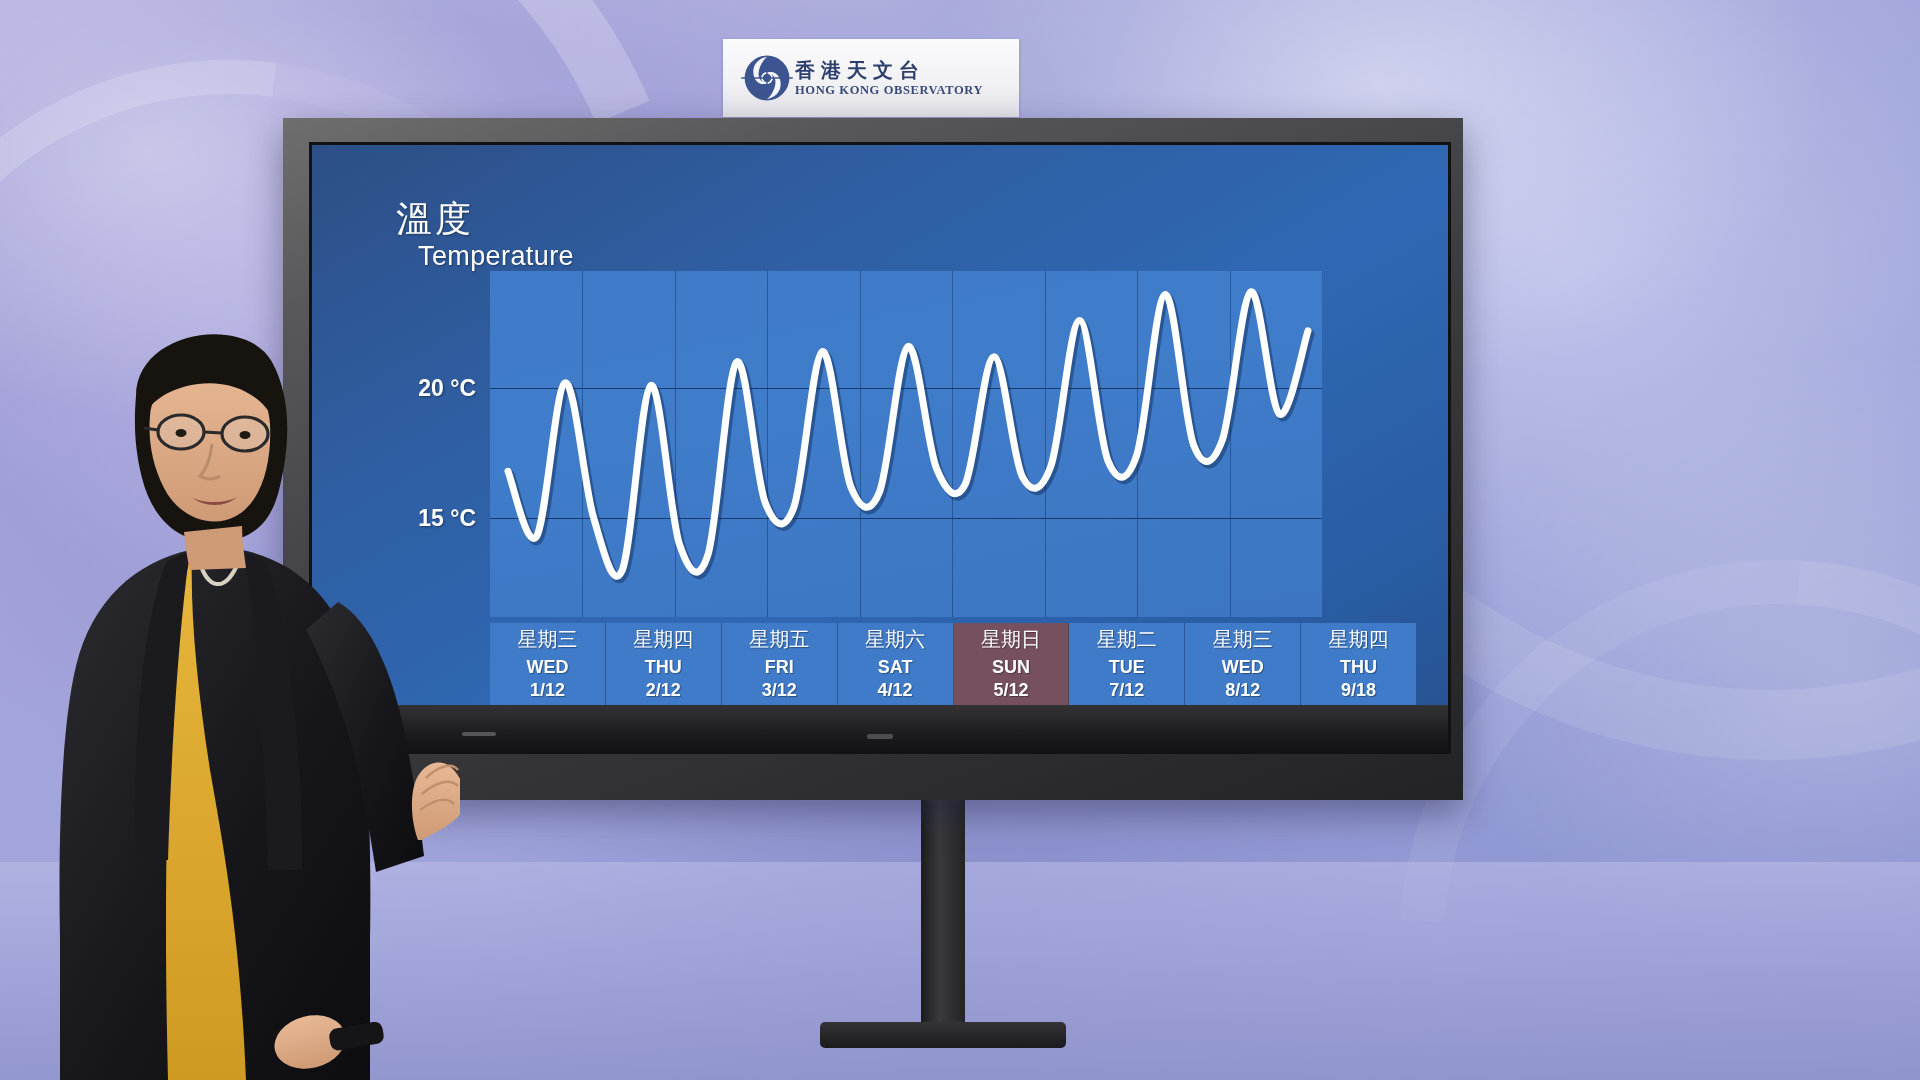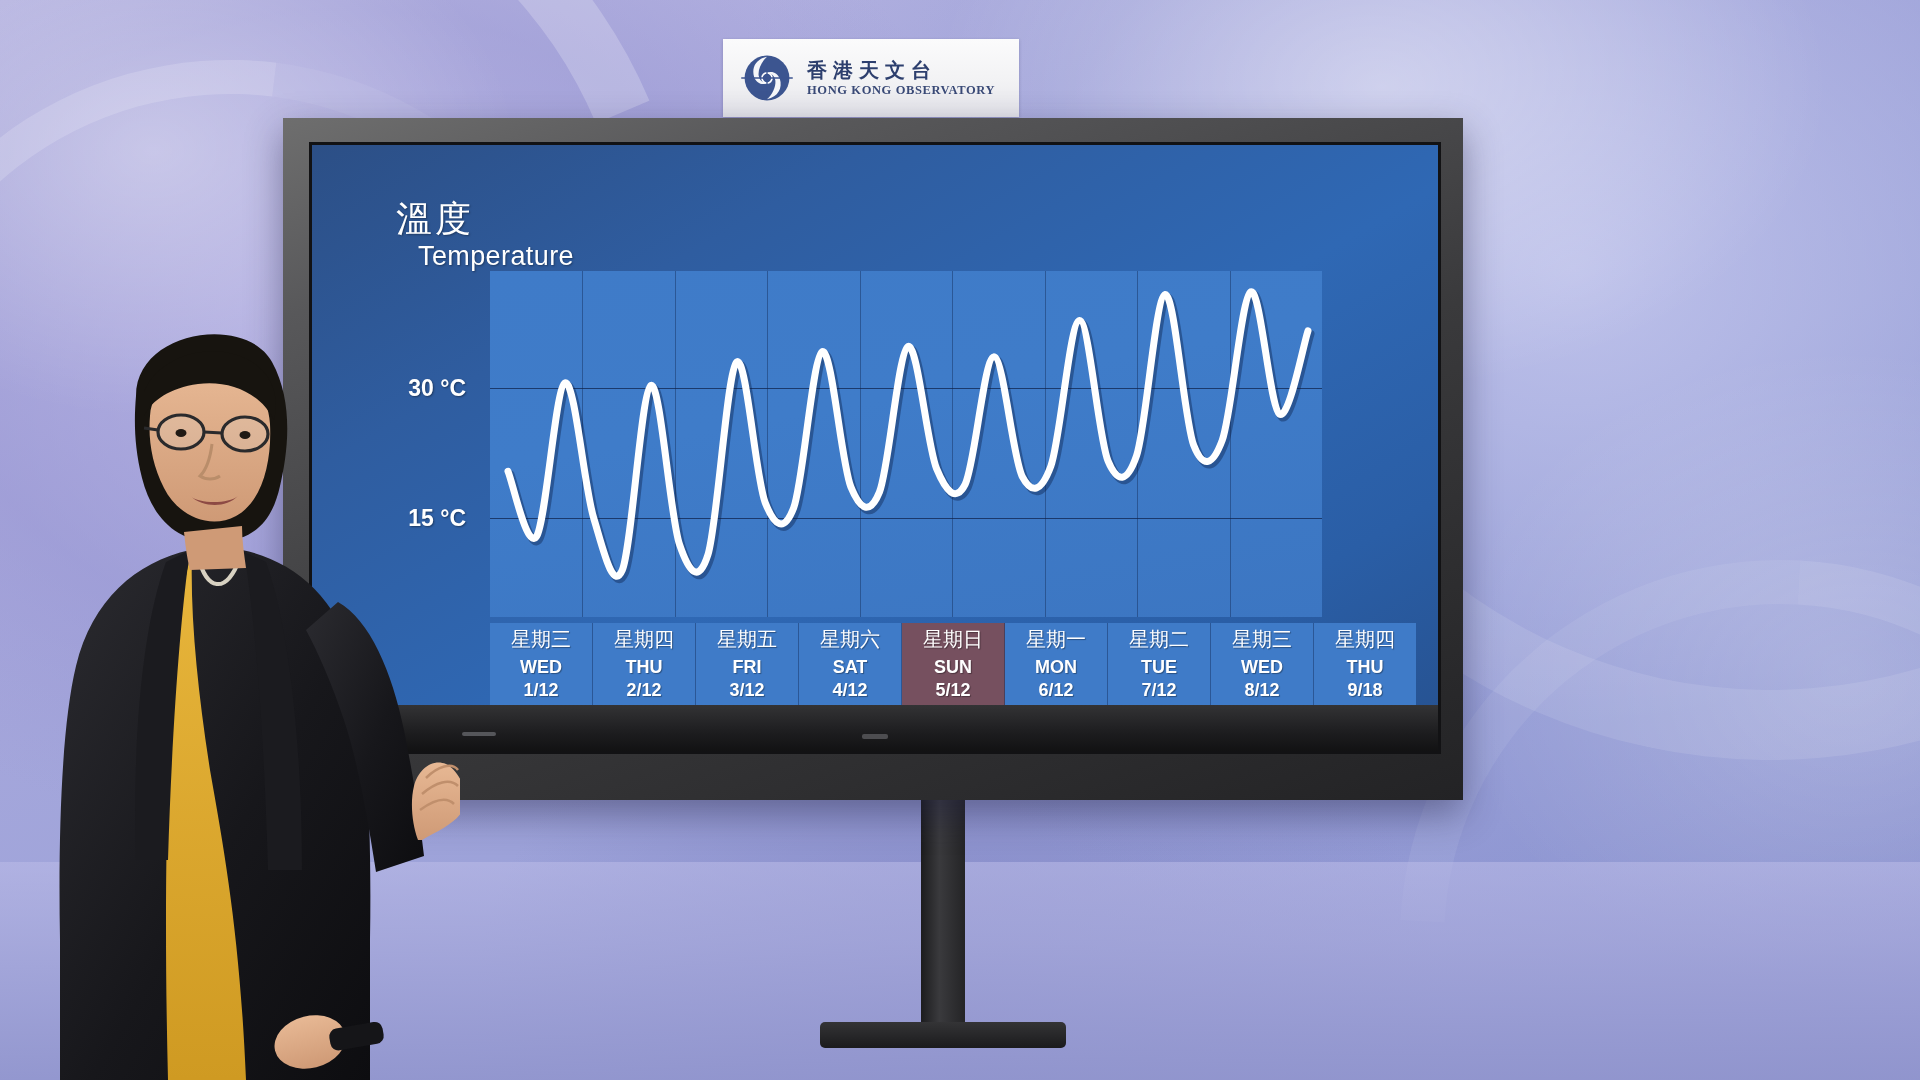--- a/index.html
+++ b/index.html
@@ -42,39 +42,39 @@
   }
   .floorband {
     position: absolute; left: 0; right: 0; top: 862px; height: 218px;
     background: linear-gradient(180deg, rgba(188,188,232,0.55) 0%, rgba(168,170,220,0.75) 35%, rgba(146,150,206,0.9) 100%);
   }
 
   
   #logo-plate {
     position: absolute; left: 723px; top: 39px; width: 296px; height: 78px;
     background: linear-gradient(180deg, #fbfbfc 0%, #f2f2f4 55%, #e4e4ea 100%);
-    display: flex; align-items: center; padding-left: 16px; gap: 12px;
+    display: flex; align-items: center; padding-left: 16px; 
     box-shadow: 0 1px 3px rgba(40,40,70,0.25);
   }
   #logo-mark { width: 56px; height: 56px; flex: 0 0 56px; }
   .logo-text { display: flex; flex-direction: column; justify-content: center; line-height: 1; }
   .logo-zh {
     font-size: 20px; letter-spacing: 6px; color: #2d3f6e; font-weight: 700;
     font-family: "DejaVu Sans", sans-serif;
   }
   .logo-en {
     font-size: 12.5px; letter-spacing: 0.6px; color: #3a4a77; font-weight: 700;
     font-family: "Liberation Serif", serif; margin-top: 4px;
   }
 
   
   #monitor {
     position: absolute; left: 283px; top: 118px; width: 1180px; height: 682px;
     background: linear-gradient(160deg, #6e6e6e 0%, #58585a 18%, #3a3a3c 55%, #232325 100%);
-    padding: 24px 22px 46px 26px;
+    padding: 24px 12px 46px 26px;
     box-shadow: 0 14px 34px rgba(35,35,70,0.45);
   }
   #monitor-inner {
     position: relative; width: 100%; height: 100%;
     border: 3px solid #121214;
     background: linear-gradient(150deg, #2c4f86 0%, #2f5da0 26%, #2f68b4 55%, #2a5ea6 80%, #26518f 100%);
     overflow: hidden;
   }
   #monitor-chin {
     position: absolute; left: 0; right: 0; bottom: 0; height: 46px;
@@ -236,46 +236,41 @@
             <div class="d-zh">星期六</div>
             <div class="d-en">SAT</div>
             <div class="d-date">4/12</div>
           </div>
           <div class="day-col weekend">
             <div class="d-zh">星期日</div>
             <div class="d-en">SUN</div>
             <div class="d-date">5/12</div>
           </div>
           <div class="day-col">
-            <div class="d-zh">星期一</div>
-            <div class="d-en">MON</div>
-            <div class="d-date">6/12</div>
-          </div>
-          <div class="day-col">
             <div class="d-zh">星期二</div>
             <div class="d-en">TUE</div>
             <div class="d-date">7/12</div>
           </div>
           <div class="day-col">
             <div class="d-zh">星期三</div>
             <div class="d-en">WED</div>
             <div class="d-date">8/12</div>
           </div>
           <div class="day-col">
             <div class="d-zh">星期四</div>
             <div class="d-en">THU</div>
             <div class="d-date">9/18</div>
           </div>
         </div>
 
       <div id="monitor-chin">
         <div id="monitor-btn"></div>
         <div id="monitor-logo-dot"></div>
       </div>
-    <div class="ylab" style="top: 243.068px; right: 972px;">30 °C</div>
+    <div class="ylab" style="top: 243.068px; right: 972px;">20 °C</div>
         <div class="ylab" style="top: 373.143px; right: 972px;">15 °C</div>
       </div>
   </div>
 
   <svg id="presenter" viewBox="0 0 420 780">
     <defs>
       <linearGradient id="jacket" x1="0" y1="0" x2="1" y2="1">
         <stop offset="0%" stop-color="#2b2b30"></stop>
         <stop offset="55%" stop-color="#17171b"></stop>
         <stop offset="100%" stop-color="#0d0d10"></stop>

